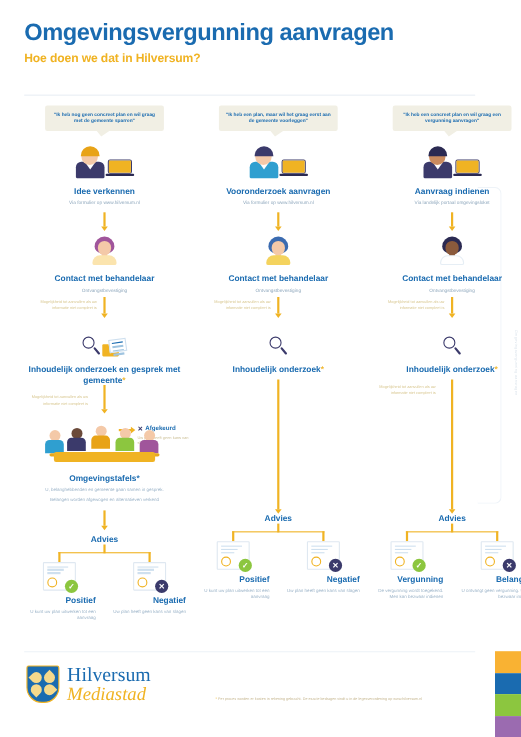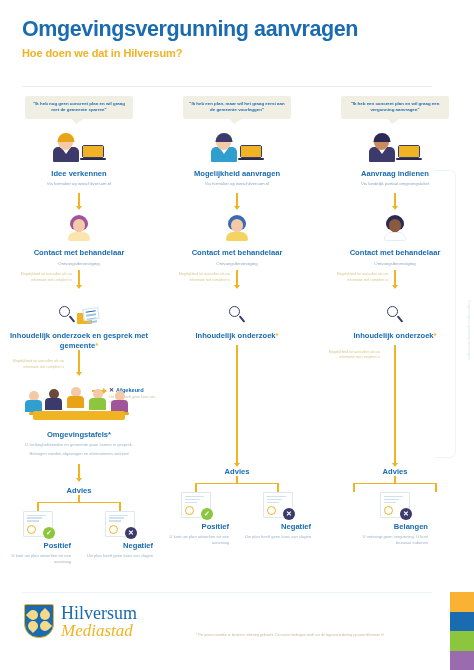--- a/index.html
+++ b/index.html
@@ -47,21 +47,21 @@
     left: 22px;
     top: 86px;
     width: 410px;
     height: 1px;
     background: #e8eef4;
   }
 
   
   .cols {
     position: absolute;
-    left: 0;
+    left: 16px;
     top: 96px;
     width: 428px;
     display: flex;
   }
   .col {
     width: 158px;
     display: flex;
     flex-direction: column;
     align-items: center;
     position: relative;
@@ -485,20 +485,21 @@
   .footer-rule {
     position: absolute;
     left: 22px; top: 0;
     width: 410px; height: 1px;
     background: #eef3f8;
   }
   .logo {
     position: absolute;
     left: 24px; top: 12px;
     display: flex;
+    align-items: center;
     gap: 7px;
   }
   .crest {
     width: 30px; height: 34px;
     background: #1a6bb0;
     border: 1.6px solid #f0b323;
     border-radius: 2px 2px 14px 14px;
     position: relative;
   }
   .crest-petal {
@@ -749,21 +750,21 @@
               <div class="fig-collar"></div>
             </div>
         </div>
         <div class="laptop">
           <div class="laptop-screen">
               <i></i>
             </div>
           <div class="laptop-base"></div>
         </div>
       </div>
-      <div class="step-title">Mogelijkheid aanvragen</div>
+      <div class="step-title">Vooronderzoek aanvragen</div>
       <div class="step-sub">Via formulier op www.hilversum.nl</div>
 
       <div class="vline" style="height:13px;margin-top:6px"></div>
       <div class="arrowdown"></div>
 
       <div class="avatar" style="margin-top:5px">
         <div class="av-hair" style="background:#3b6bb0"></div>
         <div class="av-face"></div>
         <div class="av-neck"></div>
         <div class="av-body" style="background:#f4d35e"></div>
@@ -898,20 +899,33 @@
 
       <div class="outcomes">
         <div class="outcome">
           <div class="certificate">
             <div class="cert-lines">
                 <i class="w2"></i>
                 <i class="w1"></i>
                 <i class="w3"></i>
               </div>
             <div class="cert-stamp"></div>
+            <div class="cert-badge ok">✓</div>
+          </div>
+          <div class="outcome-title">Vergunning</div>
+          <div class="outcome-sub">De vergunning wordt toegekend. Men kan bezwaar indienen</div>
+        </div>
+        <div class="outcome">
+          <div class="certificate">
+            <div class="cert-lines">
+                <i class="w2"></i>
+                <i class="w1"></i>
+                <i class="w3"></i>
+              </div>
+            <div class="cert-stamp"></div>
             <div class="cert-badge no">✕</div>
           </div>
           <div class="outcome-title">Belangen</div>
           <div class="outcome-sub">U ontvangt geen vergunning. U kunt bezwaar indienen</div>
         </div>
       </div>
     </div>
 
   </div>
 

